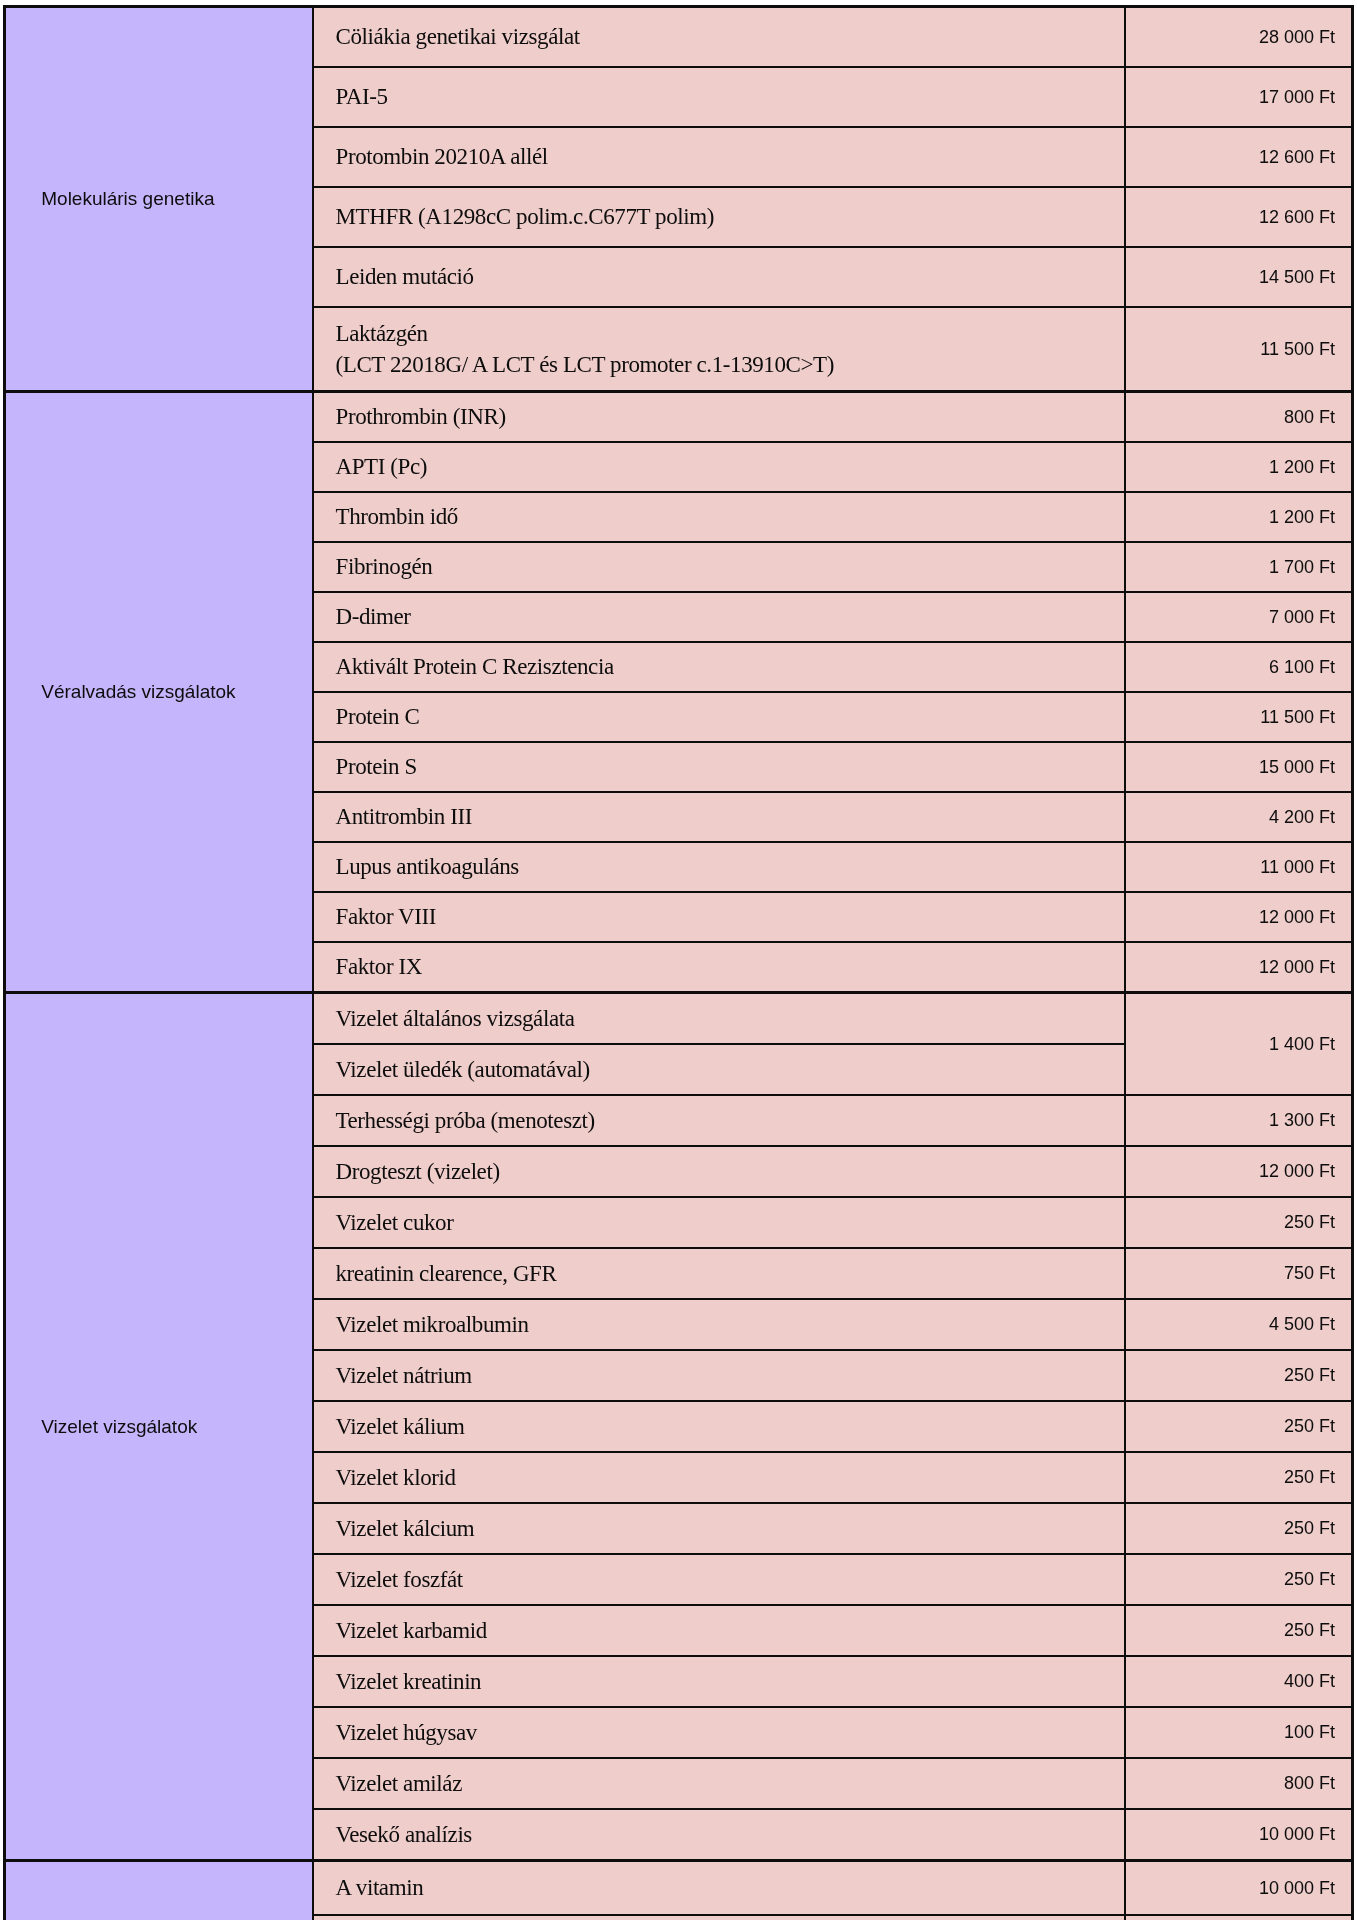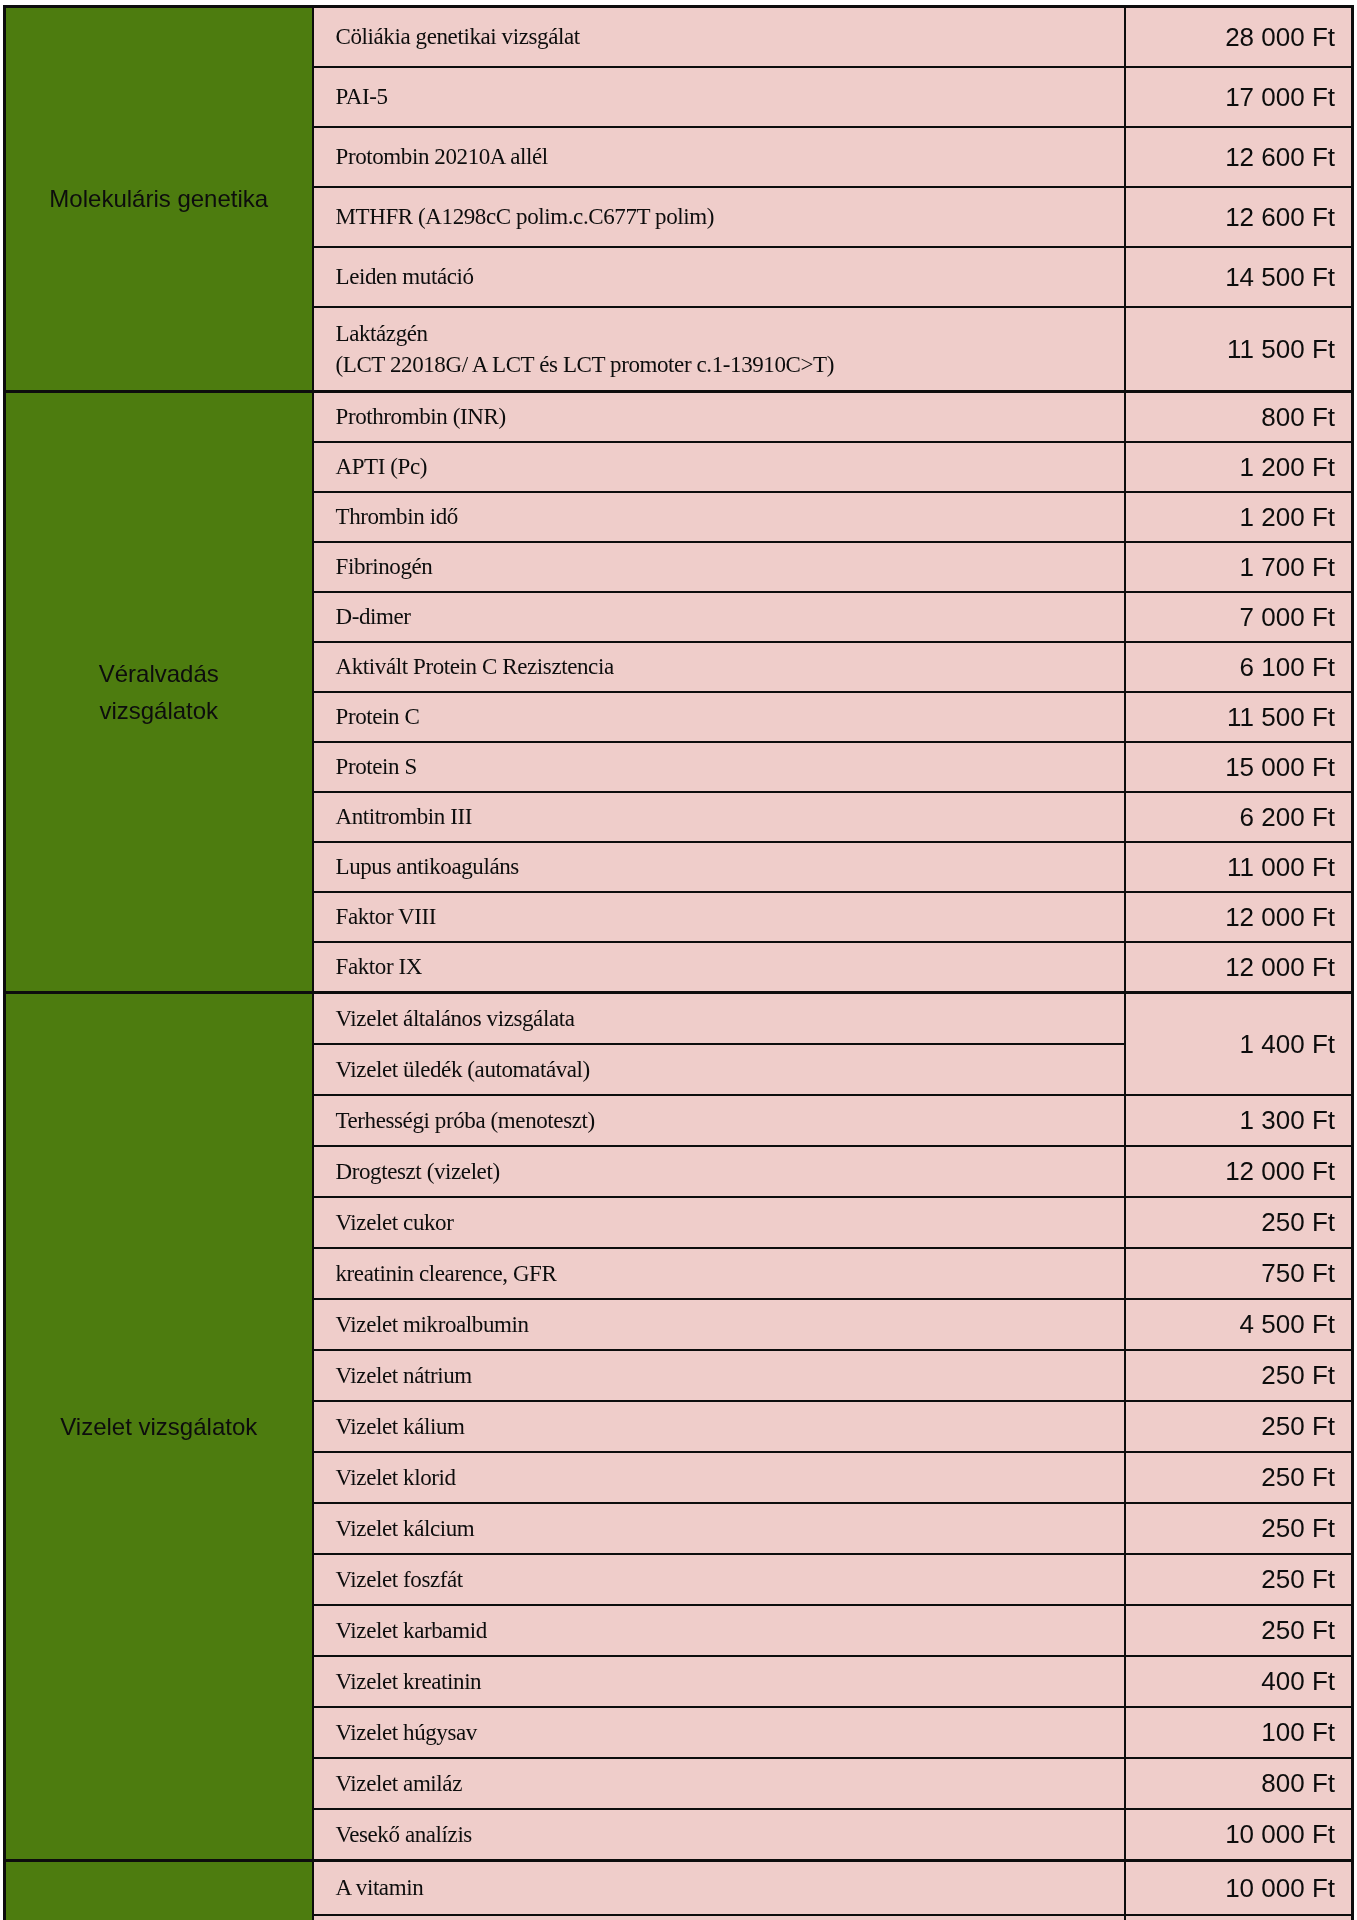--- a/index.html
+++ b/index.html
@@ -29,41 +29,40 @@
   table.price-table td {
     border: 2px solid #0d0d0d;
     vertical-align: middle;
     overflow: hidden;
   }
   
   td.cat        { border-right-width: 3px; }
   td.name       { border-right-width: 3px; }
   
   td.cat {
-    text-align: center;
-    font-size: 24px;
+    font-size: 19px;
     line-height: 1.55;
-    background: #4d7c0f;
+    background: #c4b5fd;
   }
   .cat-label {
     max-width: 235px;
     margin: 0 auto;
   }
   
   td.name {
     font-size: 23px;
     letter-spacing: -0.4px;
     padding: 2px 10px 2px 22px;
     white-space: pre-line;
     line-height: 1.35;
     font-family: Liberation Serif, serif;
   }
   
   td.price {
-    font-size: 26px;
+    font-size: 18px;
     text-align: right;
     padding: 2px 16px 2px 6px;
     white-space: nowrap;
   }
   
   tr.sec-0 td { height: 54px; }
   tr.sec-0.tall td { height: 78px; }
   tr.sec-1 td { height: 44px; }
   tr.sec-2 td { height: 45px; }
   tr.sec-3 td { height: 48px; }
@@ -142,21 +141,21 @@
         <tr class="sec-1">
           <td class="name">Protein C</td>
           <td class="price">11 500 Ft</td>
         </tr>
         <tr class="sec-1">
           <td class="name">Protein S</td>
           <td class="price">15 000 Ft</td>
         </tr>
         <tr class="sec-1">
           <td class="name">Antitrombin III</td>
-          <td class="price">6 200 Ft</td>
+          <td class="price">4 200 Ft</td>
         </tr>
         <tr class="sec-1">
           <td class="name">Lupus antikoaguláns</td>
           <td class="price">11 000 Ft</td>
         </tr>
         <tr class="sec-1">
           <td class="name">Faktor VIII</td>
           <td class="price">12 000 Ft</td>
         </tr>
         <tr class="sec-1">

